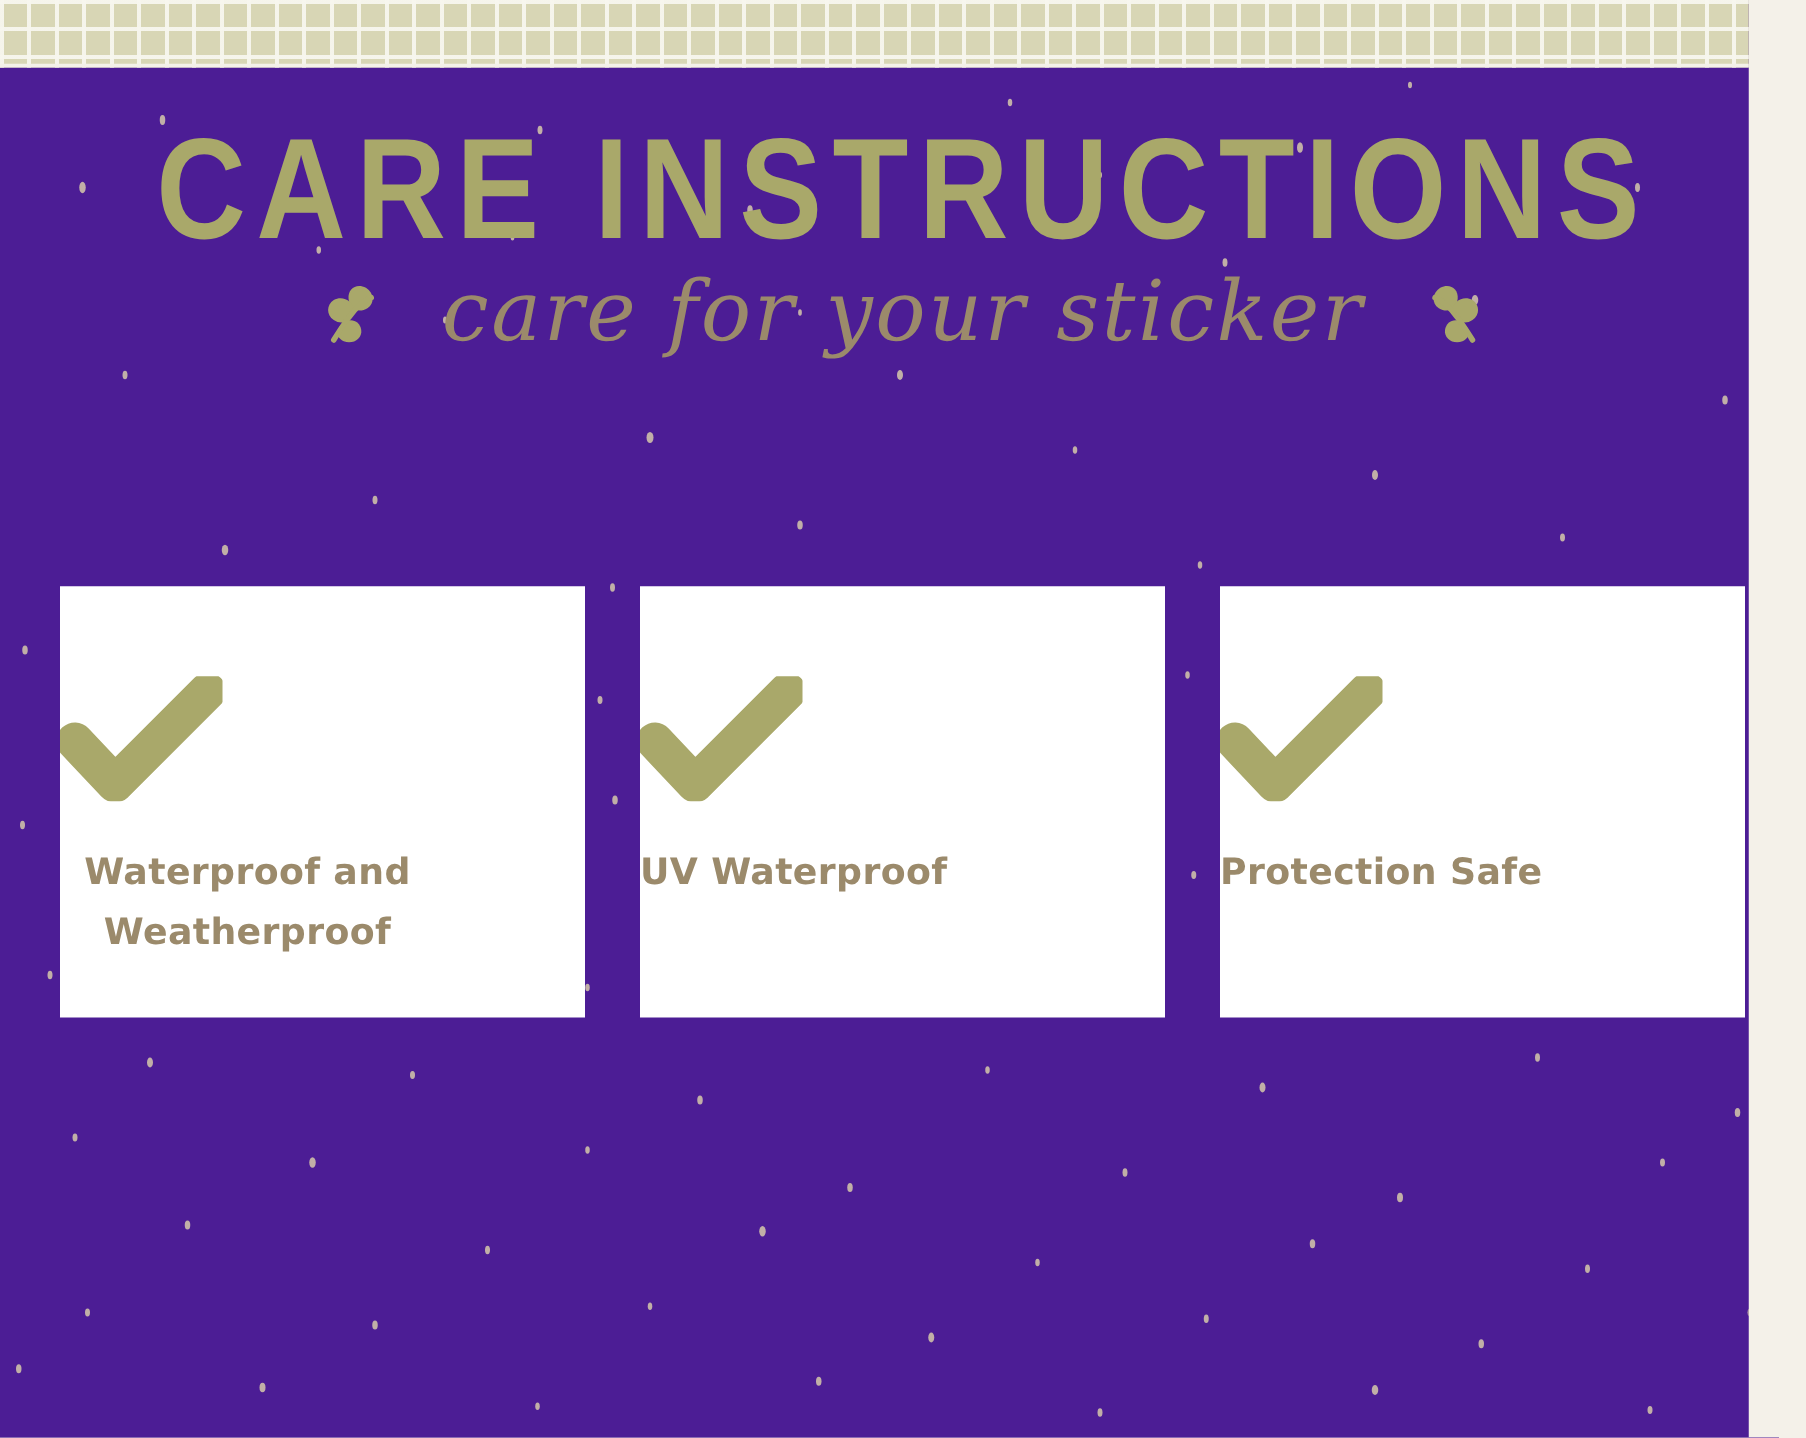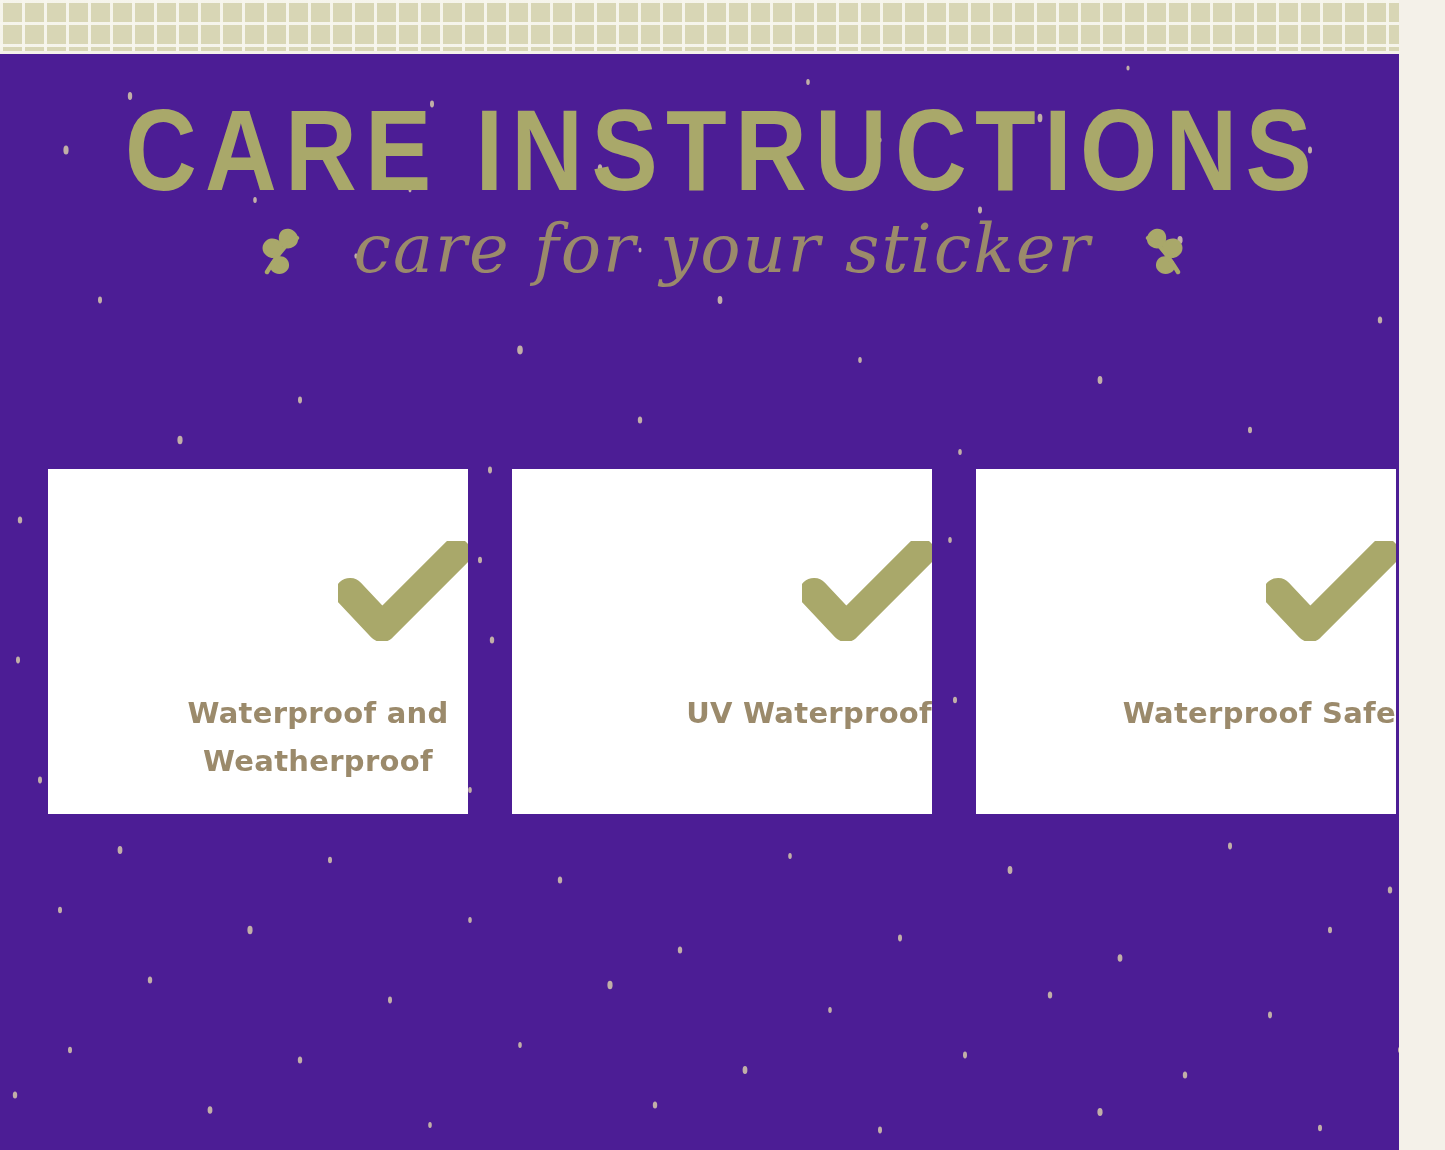--- a/index.html
+++ b/index.html
@@ -121,25 +121,24 @@
     display: flex;
     gap: 44px;
     z-index: 4;
   }
 
   .card {
     flex: 1 1 0;
     background: #ffffff;
     display: flex;
     flex-direction: column;
-    align-items: flex-end;
+    align-items: flex-start;
     justify-content: flex-start;
     padding-top: 72px;
     box-sizing: border-box;
-    gap: 16px;
   }
 
   .check-icon {
     width: 130px;
     height: 100px;
     display: block;
   }
 
   .card-label {
     margin-top: 32px;
@@ -278,17 +277,17 @@
       <svg class="check-icon" viewBox="0 0 130 100" aria-hidden="true">
         <path d="M12 52 L44 86 L118 12" fill="none" stroke="#a9a86a" stroke-width="30" stroke-linecap="round" stroke-linejoin="round"></path>
       </svg>
       <div class="card-label">UV Waterproof</div>
     </div>
 
     <div class="card">
       <svg class="check-icon" viewBox="0 0 130 100" aria-hidden="true">
         <path d="M12 52 L44 86 L118 12" fill="none" stroke="#a9a86a" stroke-width="30" stroke-linecap="round" stroke-linejoin="round"></path>
       </svg>
-      <div class="card-label">Waterproof Safe</div>
+      <div class="card-label">Protection Safe</div>
     </div>
 
   </div>
 </div>
 
 </body></html>

